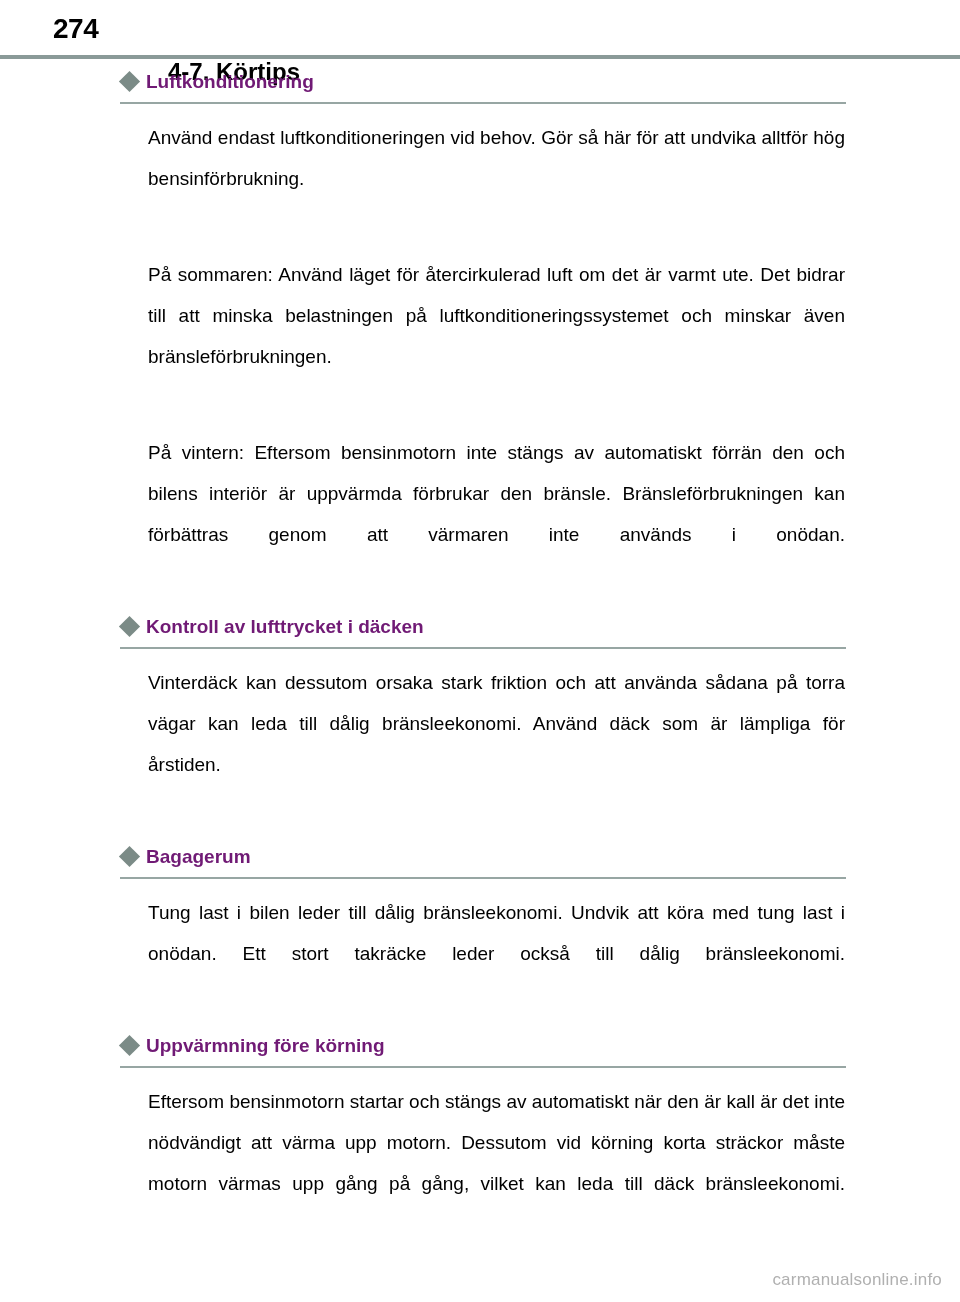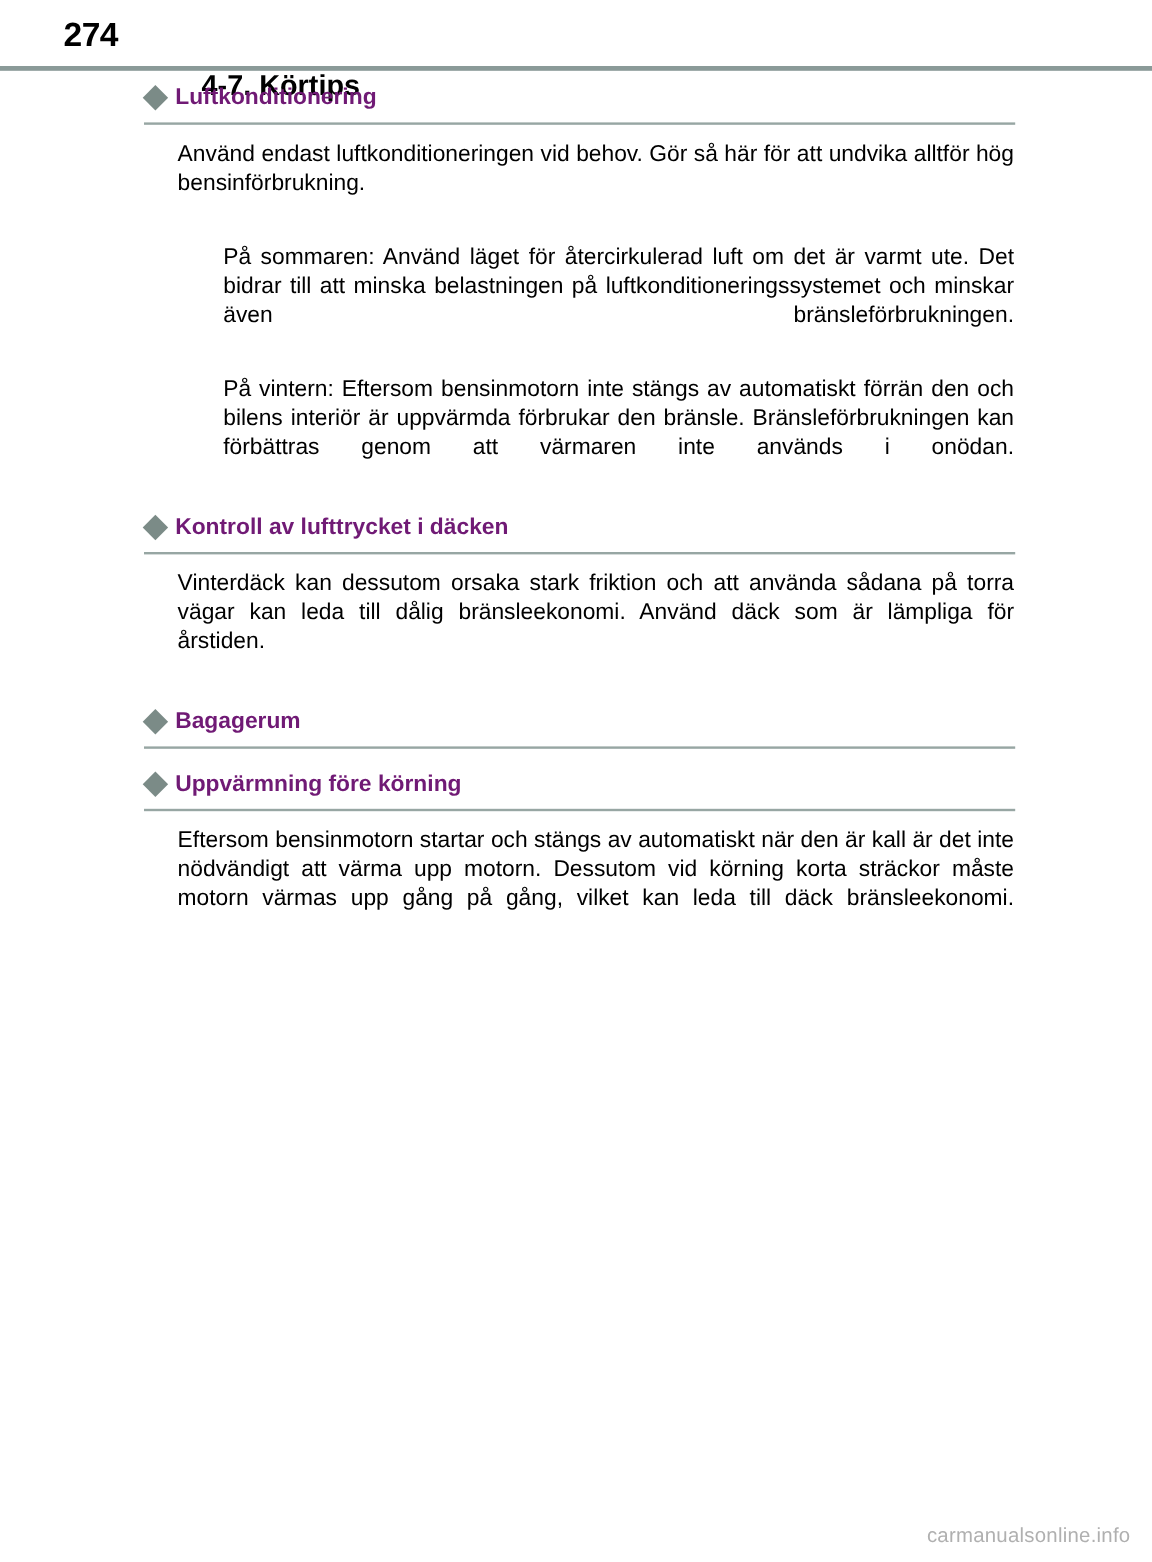--- a/index.html
+++ b/index.html
@@ -105,28 +105,27 @@
   }
 
   .body-block {
     margin: 0;
     padding: 0 115px 0 148px;
   }
   .para {
     margin: 0;
     padding: 0;
     font-size: 19px;
-    line-height: 24px;
+    line-height: 41px;
     text-align: justify;
     text-justify: inter-word;
     color: #000;
   }
   .para + .para {
     margin-top: 14px;
-    margin-left: 38px;
   }
   .section + .section {
     margin-top: 16px;
   }
   .section .body-block {
     margin-top: 13px;
     margin-bottom: 17px;
   }
 
   
@@ -187,20 +186,23 @@
         <p class="para">Vinterdäck kan dessutom orsaka stark friktion och att använda sådana på torra vägar kan leda till dålig bränsleekonomi. Använd däck som är lämpliga för årstiden.</p>
       </div>
     </div>
 
     <div class="section">
       <div class="section-heading">
         <span class="diamond-icon"></span>
         <span class="section-heading-text">Bagagerum</span>
       </div>
       <div class="section-rule"></div>
+      <div class="body-block">
+        <p class="para">Tung last i bilen leder till dålig bränsleekonomi. Undvik att köra med tung last i onödan. Ett stort takräcke leder också till dålig bränsleekonomi.</p>
+      </div>
     </div>
 
     <div class="section">
       <div class="section-heading">
         <span class="diamond-icon"></span>
         <span class="section-heading-text">Uppvärmning före körning</span>
       </div>
       <div class="section-rule"></div>
       <div class="body-block">
         <p class="para">Eftersom bensinmotorn startar och stängs av automatiskt när den är kall är det inte nödvändigt att värma upp motorn. Dessutom vid körning korta sträckor måste motorn värmas upp gång på gång, vilket kan leda till däck bränsleekonomi.</p>

